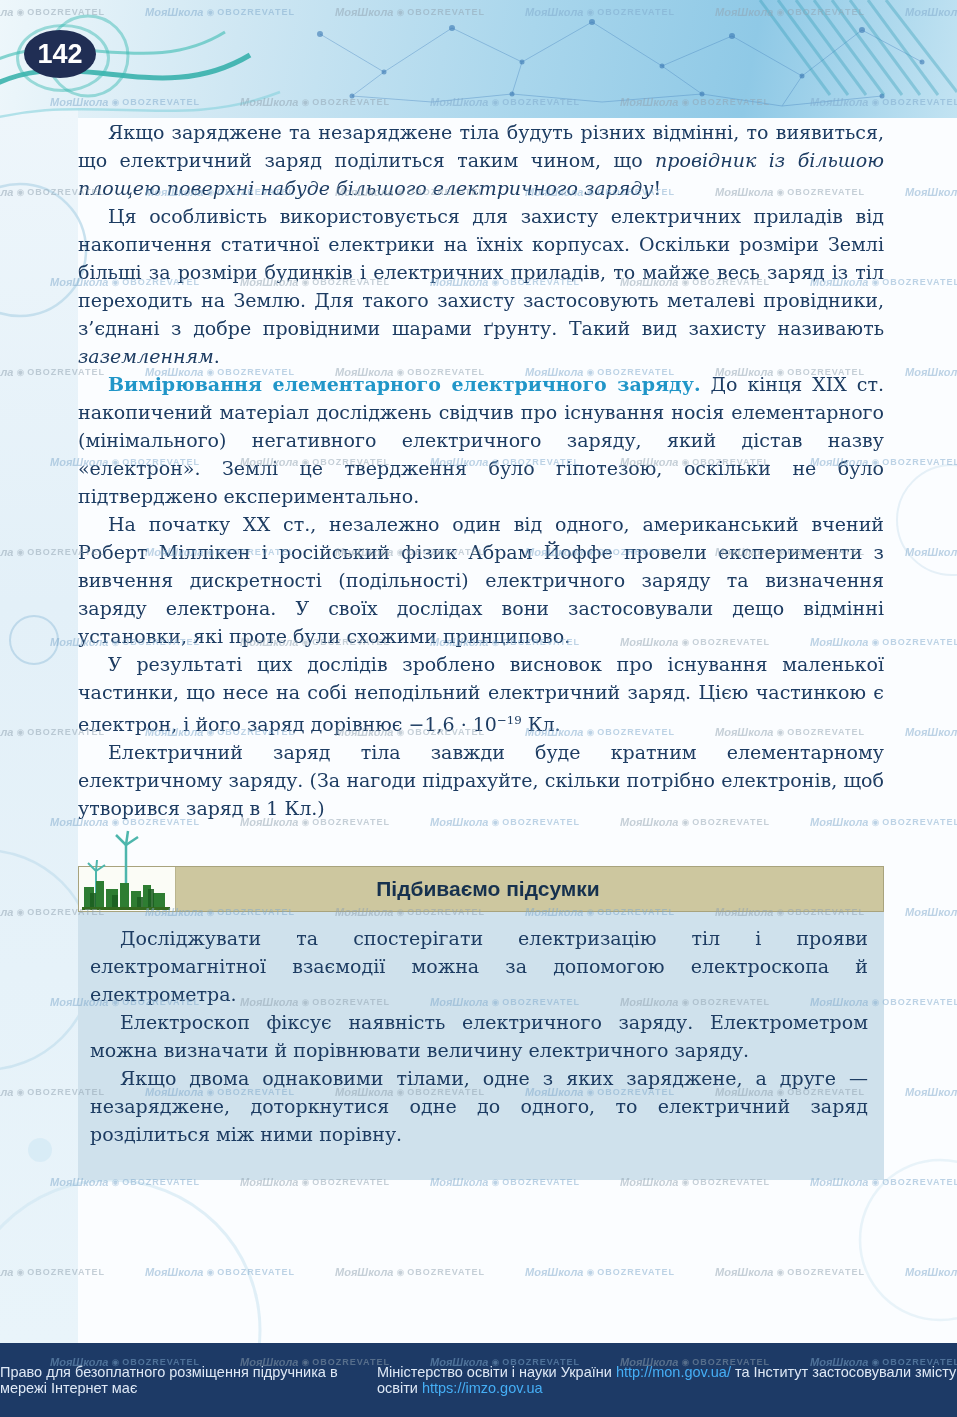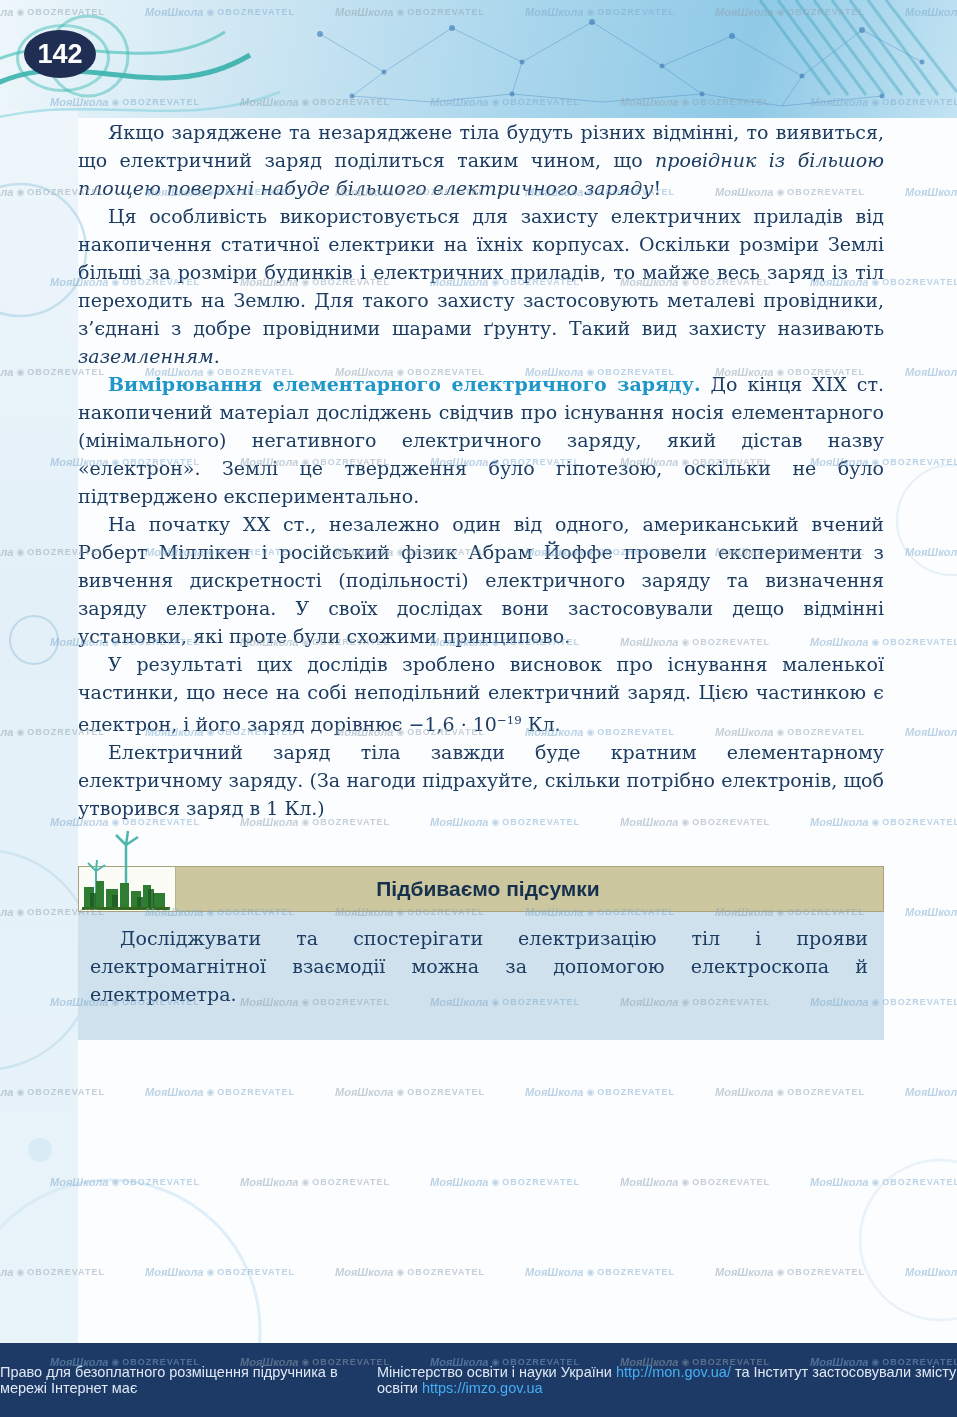--- a/index.html
+++ b/index.html
@@ -177,20 +177,22 @@
               <rect x="55" y="74" width="6" height="12"></rect>
               <rect x="66" y="66" width="6" height="20"></rect>
             </g>
             <rect x="0" y="84" width="88" height="3" fill="#33691e"></rect>
           </svg>
         </div>
         <div class="summary-title">Підбиваємо підсумки</div>
       </div>
       <div class="summary-body">
           <p><span>Досліджувати та спостерігати електризацію тіл і прояви електромагнітної взаємодії можна за допомогою електроскопа й електрометра.</span></p>
+          <p><span>Електроскоп фіксує наявність електричного заряду. Електрометром можна визначати й порівнювати величину електричного заряду.</span></p>
+          <p><span>Якщо двома однаковими тілами, одне з яких заряджене, а друге — незаряджене, доторкнутися одне до одного, то електричний заряд розділиться між ними порівну.</span></p>
         </div>
     </div>
 
   </div>
 
   <div class="watermarks">
       <div class="wm" style="left: -45px; top: 6px;">
         <span class="wm-brand">МояШкола</span>
         <span class="wm-dot">◉</span>
         <span class="wm-site">OBOZREVATEL</span>

